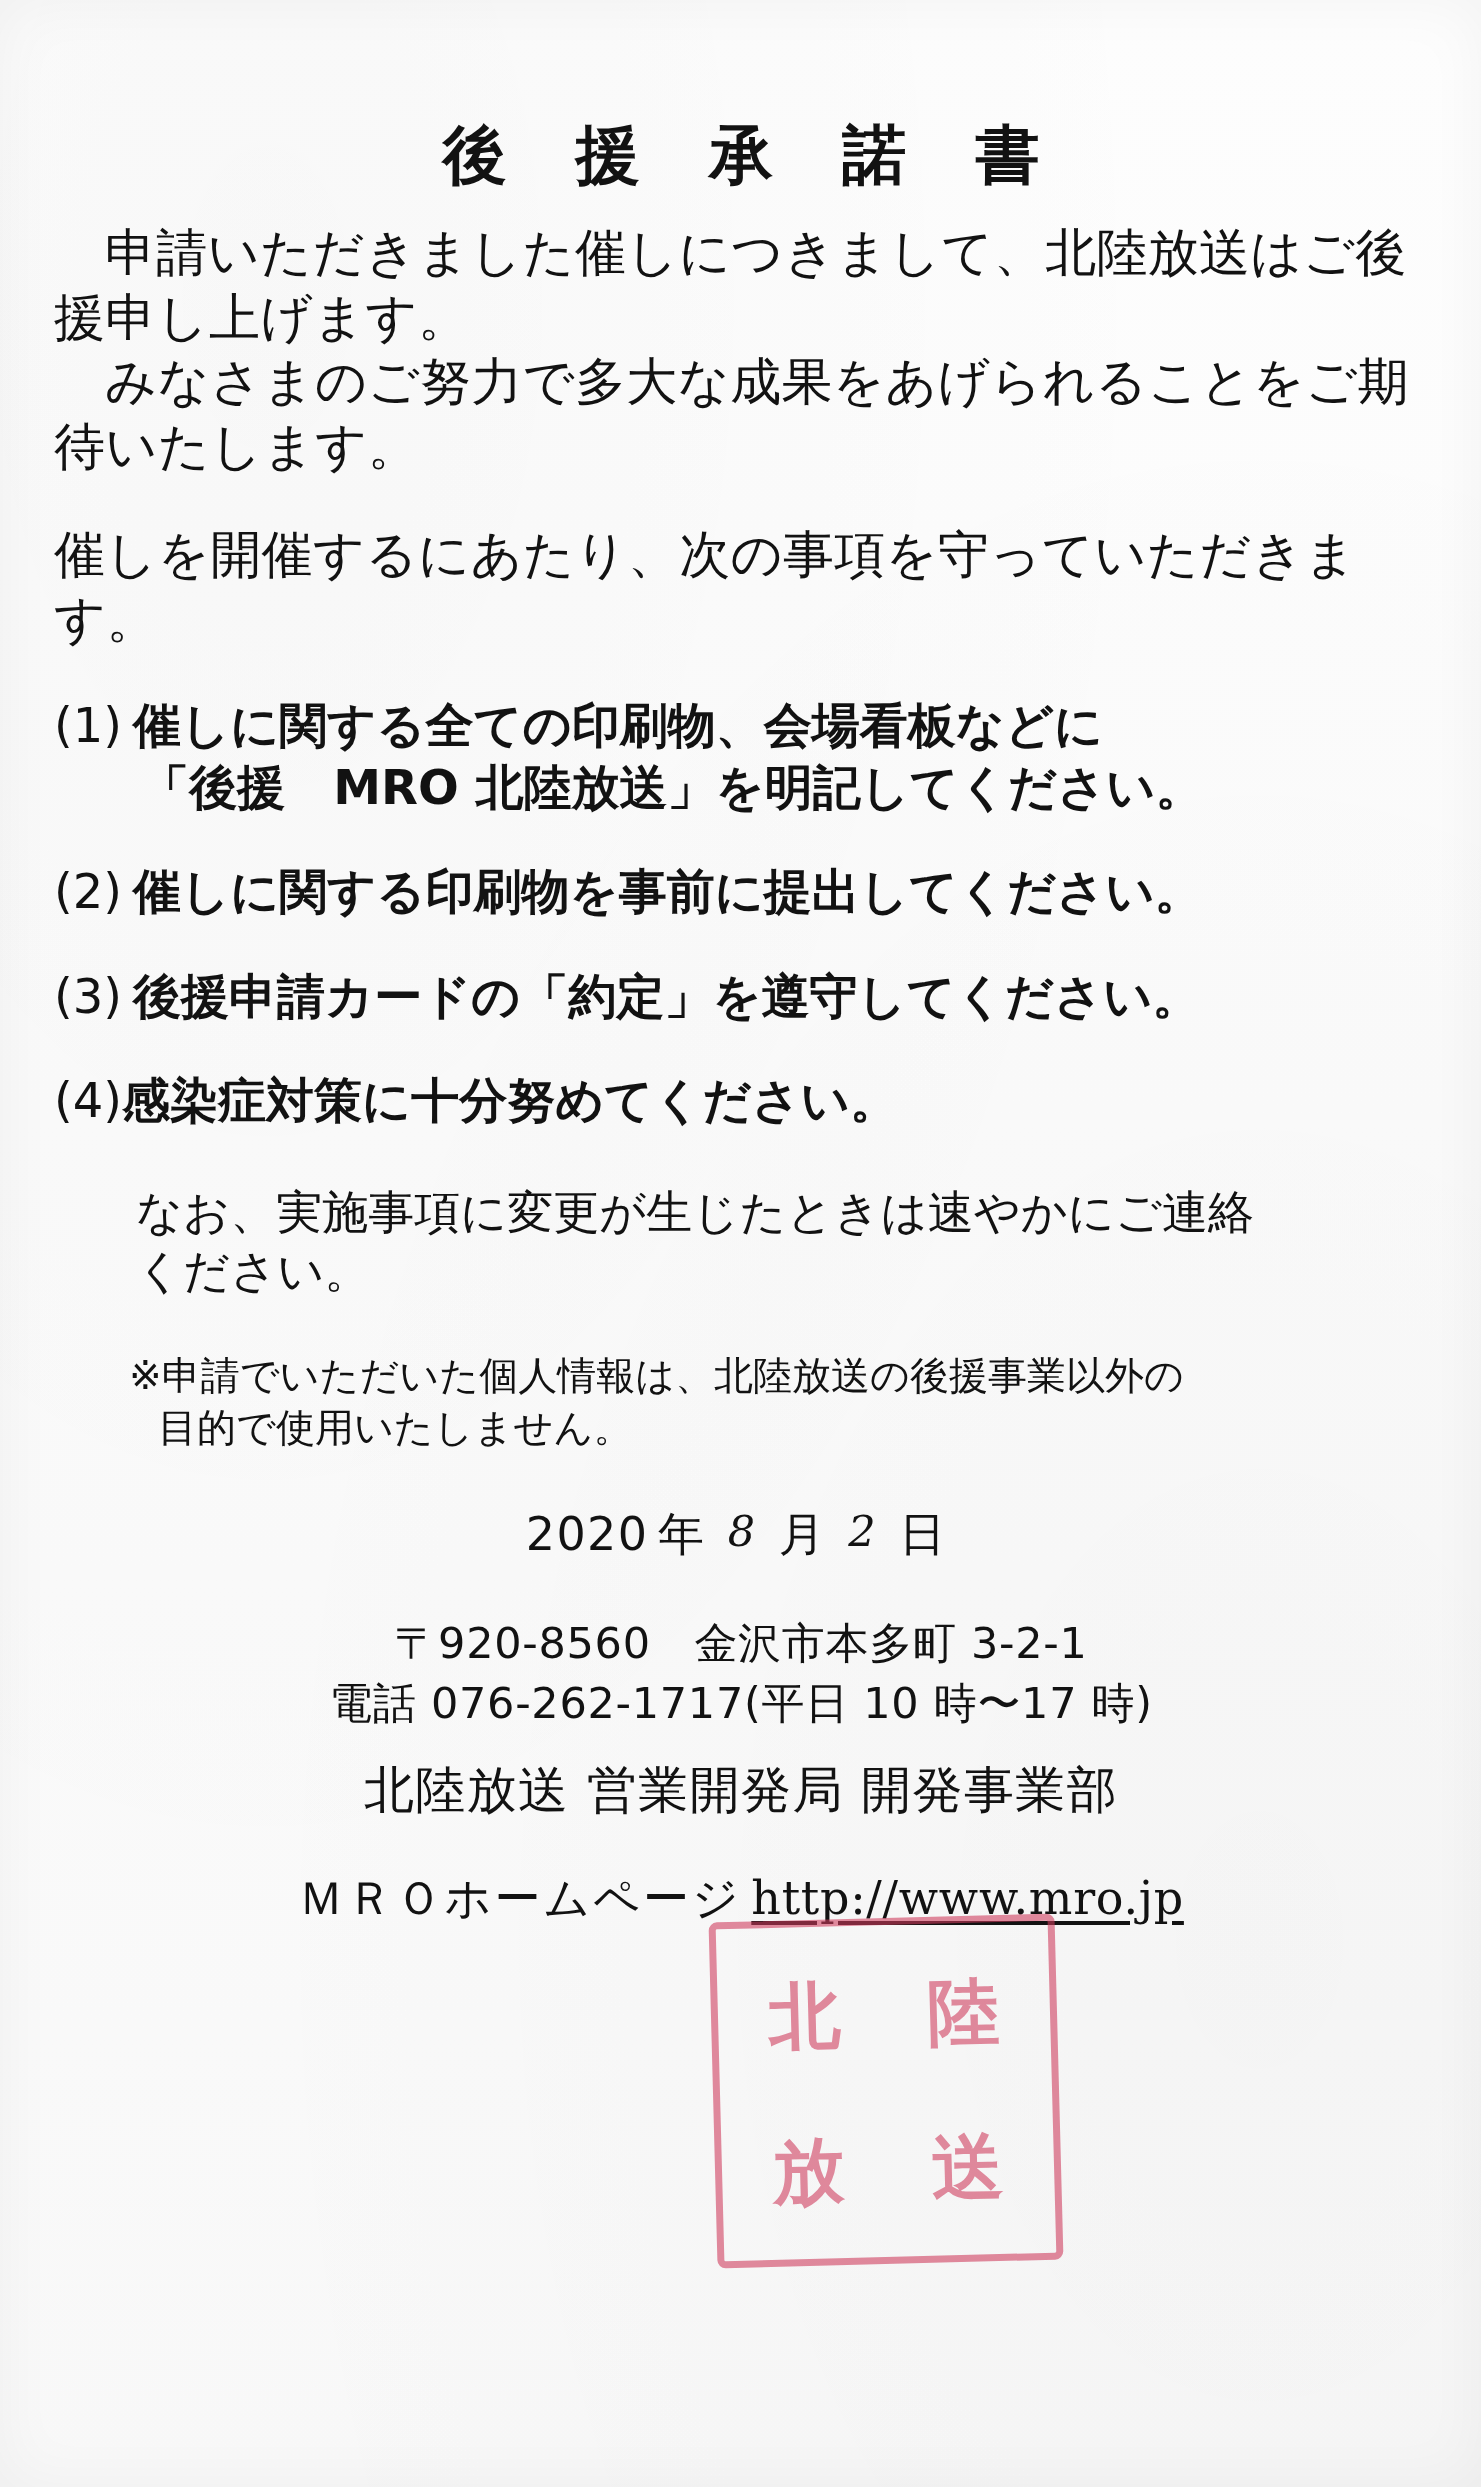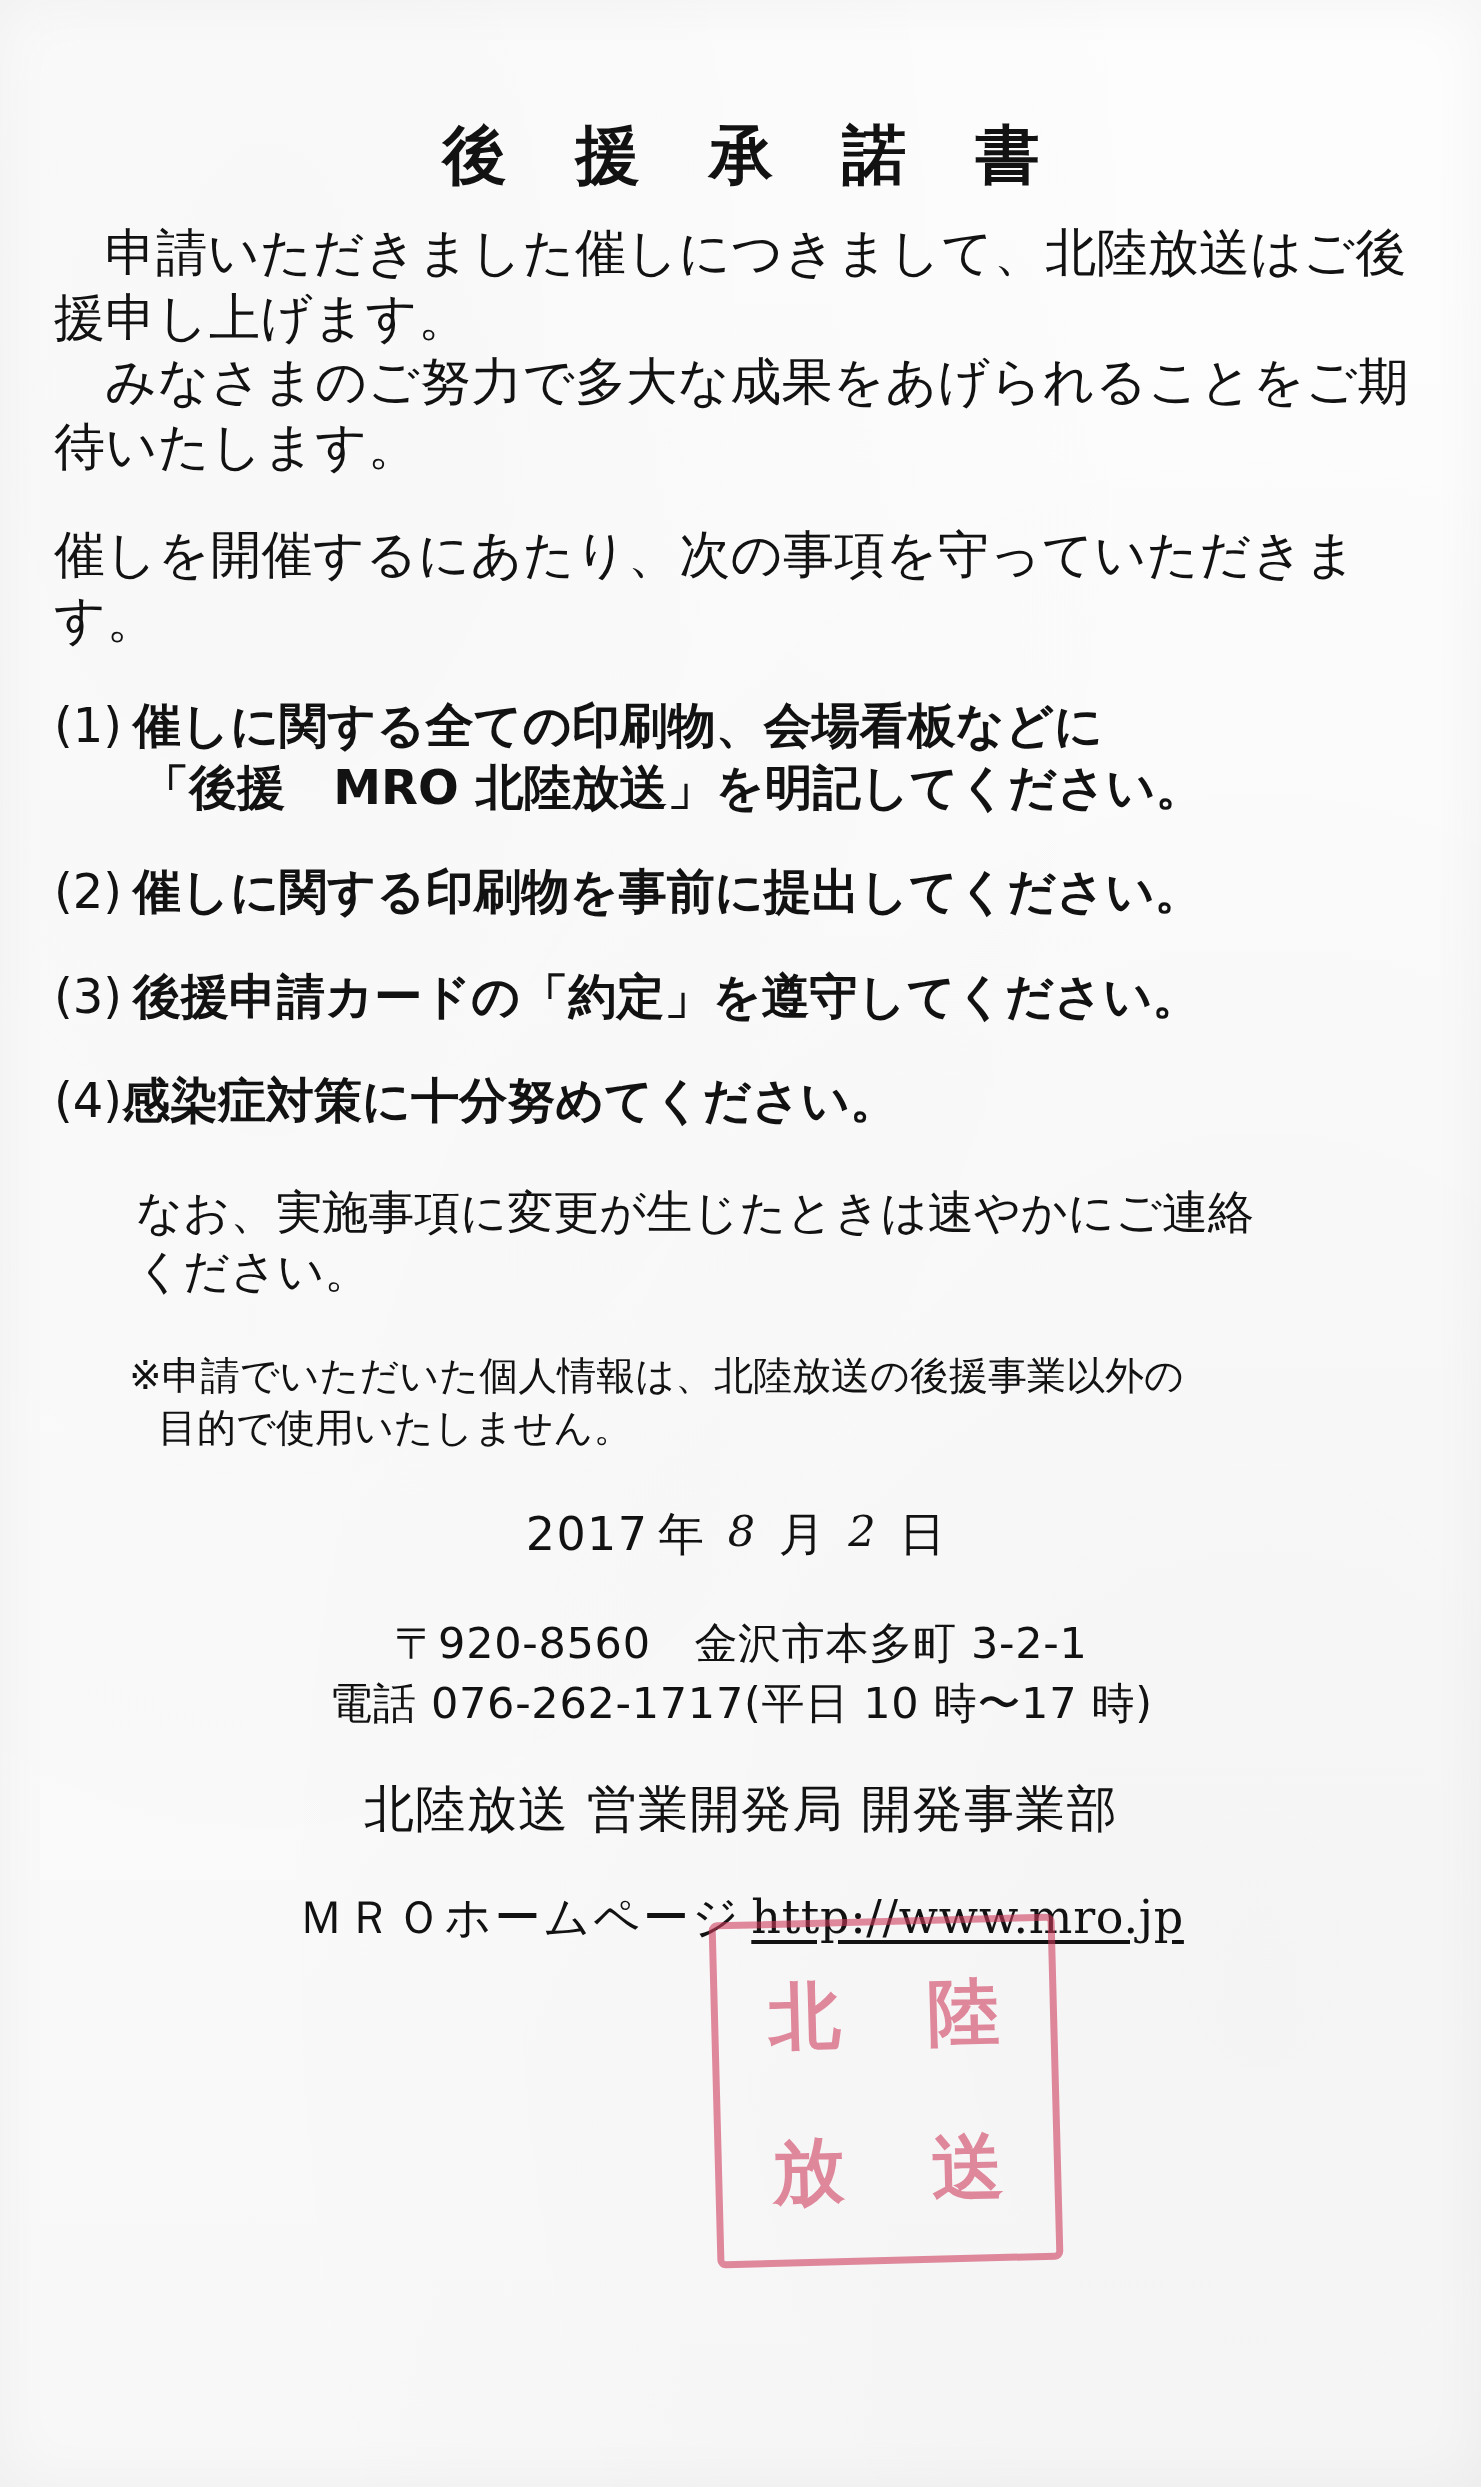--- a/index.html
+++ b/index.html
@@ -134,21 +134,21 @@
     margin-top: 48px;
     text-align: center;
     position: relative;
   }
   .addr {
     font-size: 43px;
     line-height: 1.38;
     letter-spacing: 0.7px;
   }
   .company {
-    margin-top: 43px;
+    margin-top: 24px;
     font-size: 50px;
     letter-spacing: 1.4px;
   }
   .homepage {
     margin-top: 44px;
     font-size: 46px;
     letter-spacing: 0.7px;
     display: inline-block;
   }
   .homepage .url {
@@ -239,21 +239,21 @@
     <span>なお、実施事項に変更が生じたときは速やかにご連絡</span>
     <span class="l2">ください。</span>
   </div>
 
   <div class="fineprint">
     <span>※申請でいただいた個人情報は、北陸放送の後援事業以外の</span>
     <span class="l2">目的で使用いたしません。</span>
   </div>
 
   <div class="date-line">
-    <span>2017</span><span class="unit">年</span><span class="hand">8</span><span class="unit">月</span><span class="hand">2</span><span class="unit">日</span>
+    <span>2020</span><span class="unit">年</span><span class="hand">8</span><span class="unit">月</span><span class="hand">2</span><span class="unit">日</span>
   </div>
 
   <div class="footer">
     <div class="addr">〒920-8560　金沢市本多町 3-2-1</div>
     <div class="addr">電話 076-262-1717(平日 10 時〜17 時)</div>
     <div class="company">北陸放送  営業開発局  開発事業部</div>
     <div class="homepage">
       <span class="label">ＭＲＯホームページ</span><span class="url">http://www.mro.jp</span>
     </div>
   </div>

